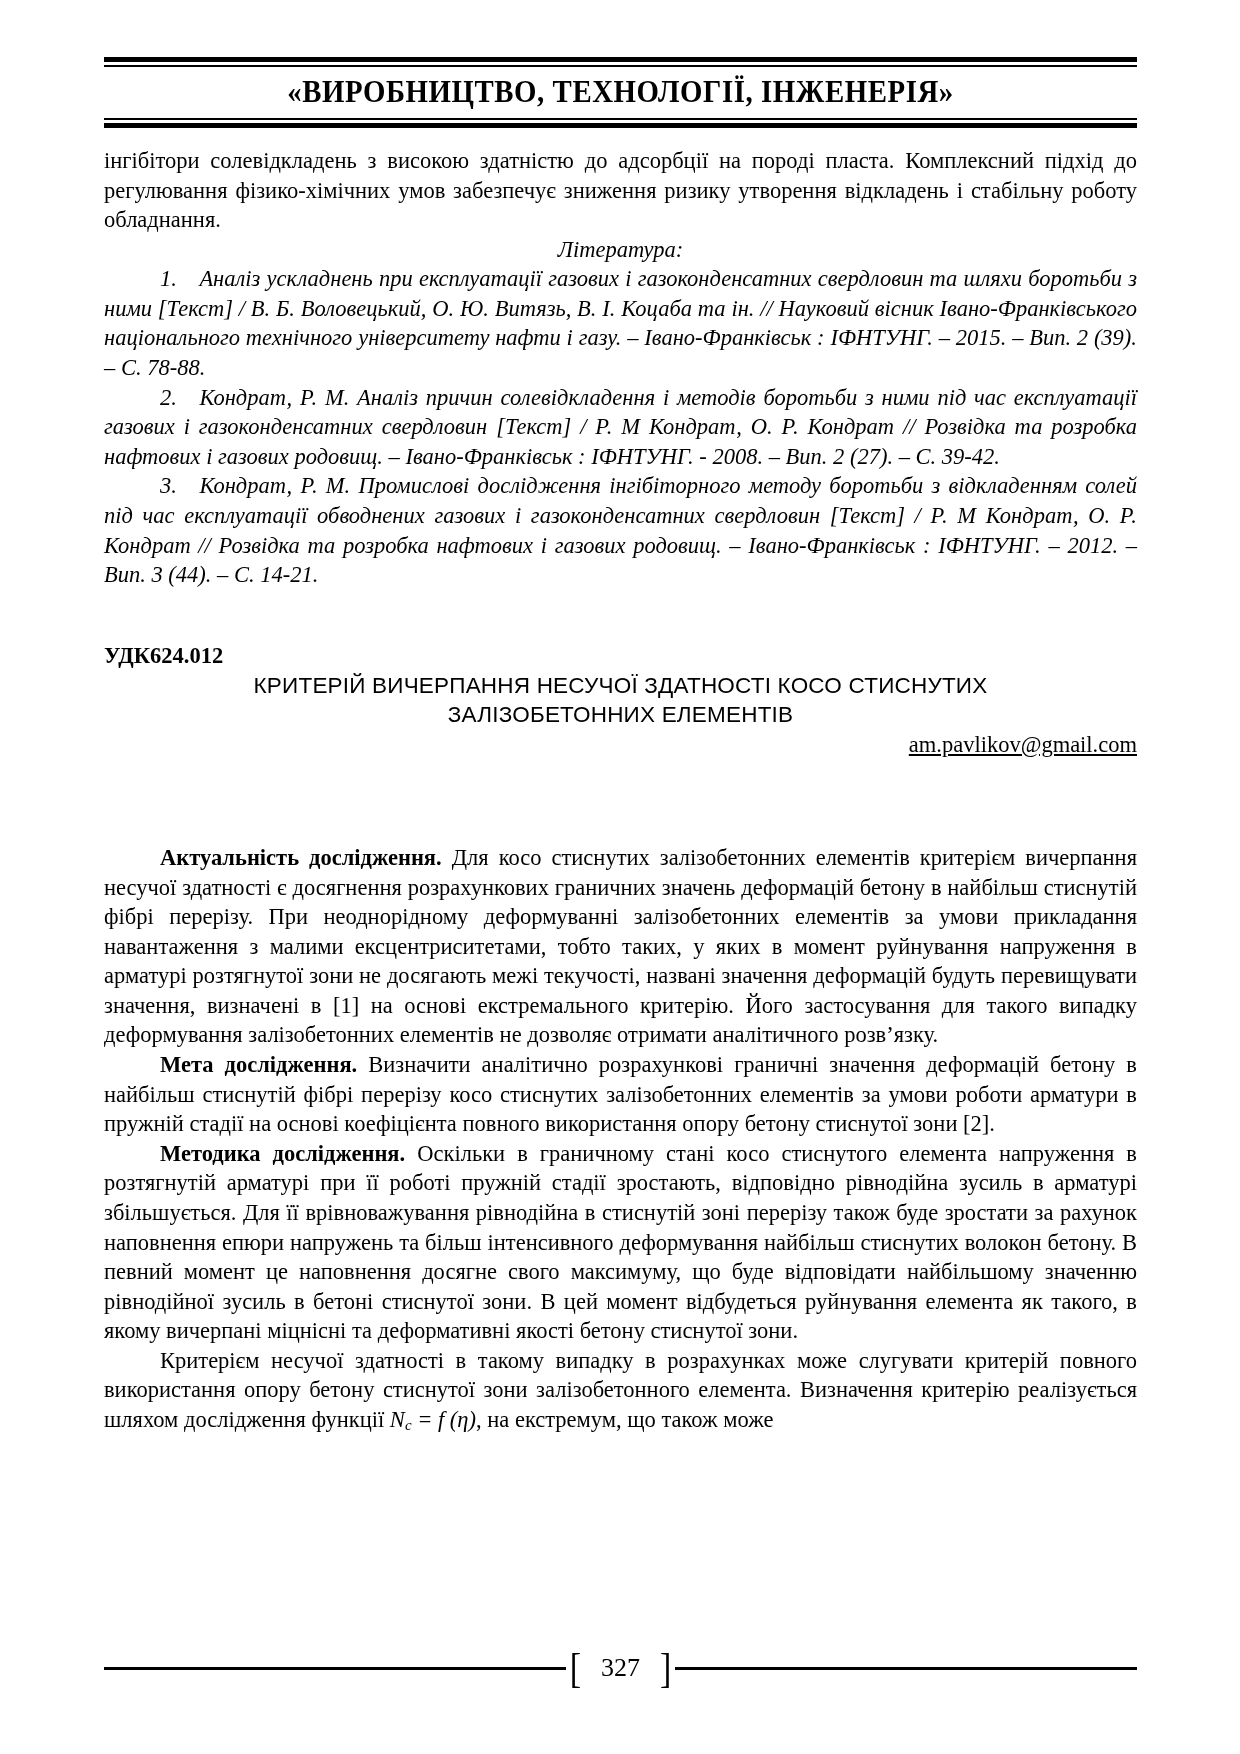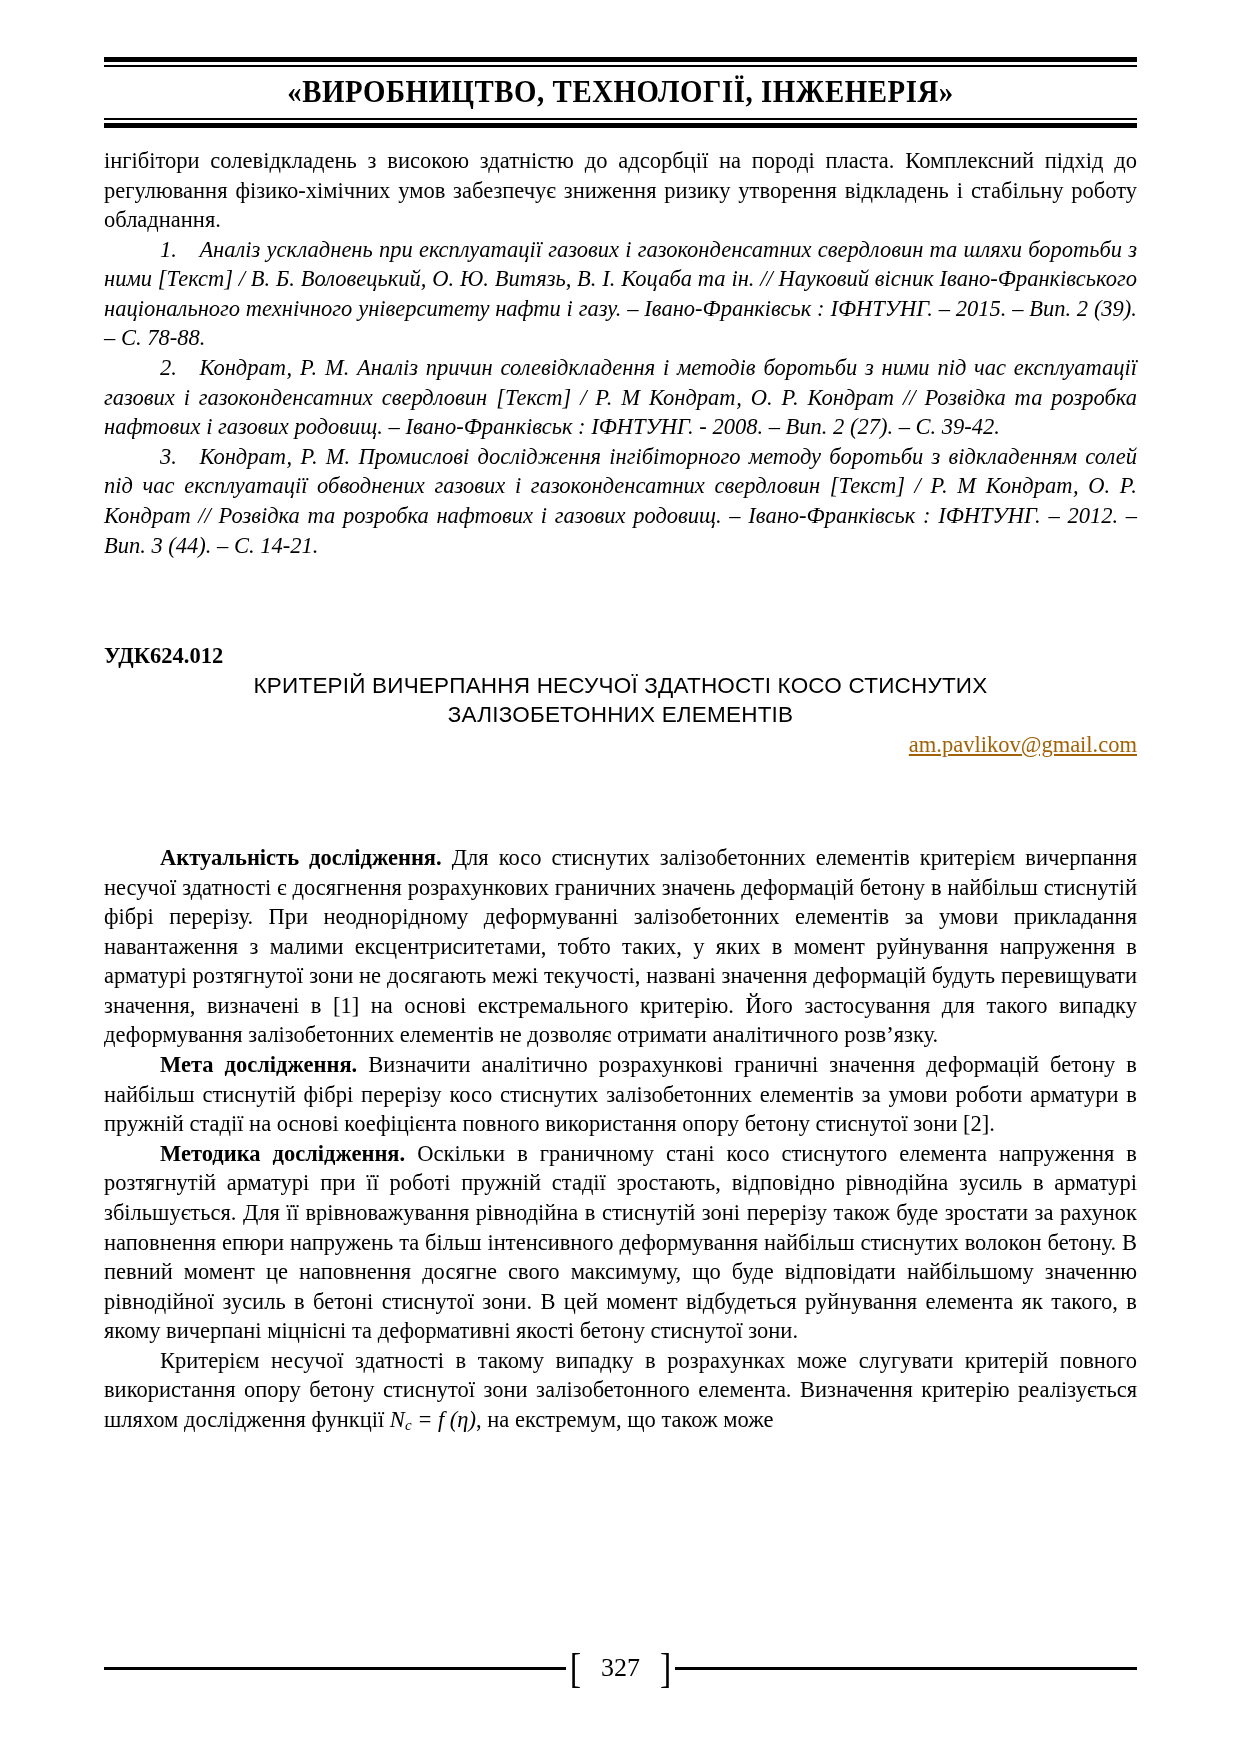--- a/index.html
+++ b/index.html
@@ -127,21 +127,21 @@
     font-size: 22.5px;
     line-height: 1.3;
     font-style: italic;
   }
   .email-line {
     text-align: right;
     font-size: 22.5px;
     line-height: 1.3;
   }
   .email {
-    color: #a16207;
+    color: #000000;
     text-decoration: underline;
   }
 
   
   .main-body {
     position: absolute;
     left: 104px;
     top: 843px;
     width: 1033px;
   }
@@ -203,20 +203,21 @@
     <div class="rule-gap-sm"></div>
     <div class="rule-thin"></div>
     <div class="runhead-title">«ВИРОБНИЦТВО, ТЕХНОЛОГІЇ, ІНЖЕНЕРІЯ»</div>
     <div class="rule-thin"></div>
     <div class="rule-gap-sm"></div>
     <div class="rule-thick"></div>
   </div>
 
   <div class="content">
     <p class="body">інгібітори солевідкладень з високою здатністю до адсорбції на породі пласта. Комплексний підхід до регулювання фізико-хімічних умов забезпечує зниження ризику утворення відкладень і стабільну роботу обладнання.</p>
+    <p class="center">Література:</p>
     <p class="ref">1. Аналіз ускладнень при експлуатації газових і газоконденсатних свердловин та шляхи боротьби з ними [Текст] / В. Б. Воловецький, О. Ю. Витязь, В. І. Коцаба та ін. // Науковий вісник Івано-Франківського національного технічного університету нафти і газу. – Івано-Франківськ : ІФНТУНГ. – 2015. – Вип. 2 (39). – С. 78-88.</p>
     <p class="ref">2. Кондрат, Р. М. Аналіз причин солевідкладення і методів боротьби з ними під час експлуатації газових і газоконденсатних свердловин [Текст] / Р. М Кондрат, О. Р. Кондрат // Розвідка та розробка нафтових і газових родовищ. – Івано-Франківськ : ІФНТУНГ. - 2008. – Вип. 2 (27). – С. 39-42.</p>
     <p class="ref">3. Кондрат, Р. М. Промислові дослідження інгібіторного методу боротьби з відкладенням солей під час експлуатації обводнених газових і газоконденсатних свердловин [Текст] / Р. М Кондрат, О. Р. Кондрат // Розвідка та розробка нафтових і газових родовищ. – Івано-Франківськ : ІФНТУНГ. – 2012. – Вип. 3 (44). – С. 14-21.</p>
   </div>
 
   <div class="article-head">
     <div class="udc">УДК624.012</div>
     <div class="art-title">
       <span>КРИТЕРІЙ ВИЧЕРПАННЯ НЕСУЧОЇ ЗДАТНОСТІ КОСО СТИСНУТИХ</span><br>
       <span>ЗАЛІЗОБЕТОННИХ ЕЛЕМЕНТІВ</span>

